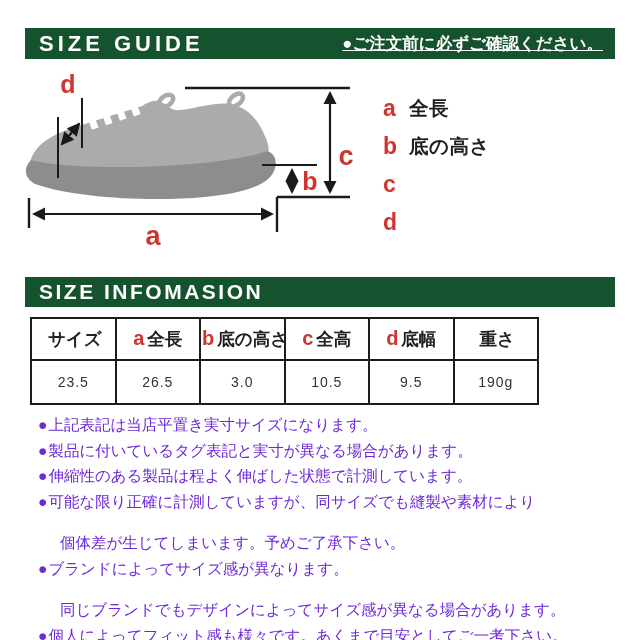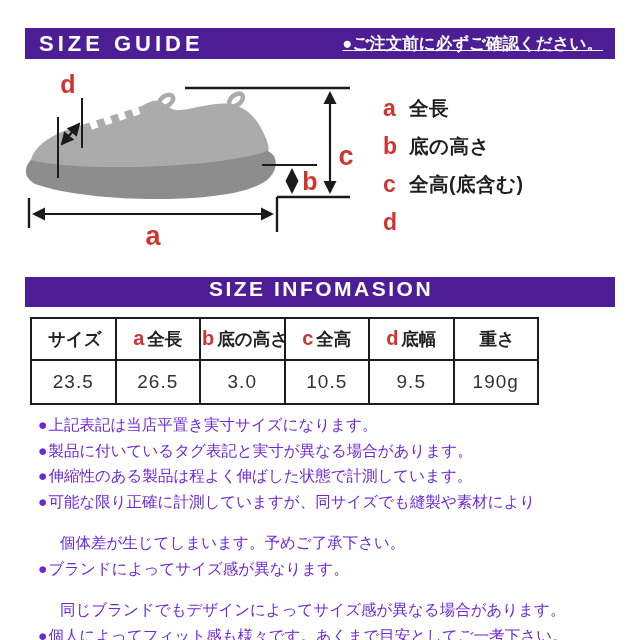--- a/index.html
+++ b/index.html
@@ -2,26 +2,26 @@
 <html><head>
 <meta charset="utf-8">
 <style>
   html,body{margin:0;padding:0;}
   body{
     width:640px;height:640px;position:relative;background:#ffffff;
     font-family:"Liberation Sans","DejaVu Sans",sans-serif;
     overflow:hidden;
   }
   .bar{
-    position:absolute;left:25px;width:590px;background:#4c1d95;color:#ffffff;
+    position:absolute;left:25px;width:590px;background:#14532d;color:#ffffff;
     display:flex;justify-content:space-between;align-items:center;
     box-sizing:border-box;padding:0 12px 0 14px;
   }
   .bar1{top:28px;height:31px;}
-  .bar2{top:277px;height:30px;flex-direction:column;}
+  .bar2{top:277px;height:30px;}
   .bar-title{font-weight:bold;font-size:22px;letter-spacing:4px;white-space:nowrap;}
   .bar2 .bar-title{font-size:21px;letter-spacing:2.5px;}
   .bar-right{font-weight:bold;font-size:16.5px;white-space:nowrap;text-decoration:underline;}
   .diagram{position:absolute;left:20px;top:72px;}
   .legend{
     position:absolute;left:383px;top:89px;margin:0;padding:0;list-style:none;
   }
   .legend li{display:flex;align-items:center;height:38px;}
   .legend .lkey{
     color:#d0342f;font-weight:bold;font-size:23px;width:26px;flex:none;
@@ -31,21 +31,21 @@
   }
   table.size-table{
     position:absolute;left:30px;top:317px;width:509px;
     border-collapse:collapse;table-layout:fixed;
   }
   .size-table th,.size-table td{
     border:2px solid #1c1c1c;text-align:center;vertical-align:middle;
     white-space:nowrap;overflow:hidden;
   }
   .size-table th{height:38px;font-size:17.5px;font-weight:600;color:#222222;}
-  .size-table td{height:40px;font-size:19px;font-weight:500;color:#333333;letter-spacing:1px;}
+  .size-table td{height:40px;font-size:14px;font-weight:500;color:#333333;letter-spacing:1px;}
   .pfx{color:#d0342f;font-weight:bold;font-size:20px;margin-right:3px;}
   .notes{
     position:absolute;left:38px;top:412px;width:585px;
     font-size:15.5px;line-height:25.5px;color:#6d28d9;font-weight:500;
   }
   .note-line{white-space:nowrap;}
   .note-line.cont{padding-left:22px;margin-top:16px;}
   .bullet{margin-right:1px;}
 </style>
 </head>
@@ -111,21 +111,20 @@
   <li>
     <span class="lkey">a</span>
     <span class="ltext">全長</span>
   </li>
   <li>
     <span class="lkey">b</span>
     <span class="ltext">底の高さ</span>
   </li>
   <li>
     <span class="lkey">c</span>
-    <span class="ltext">全高(底含む)</span>
   </li>
   <li>
     <span class="lkey">d</span>
   </li>
 </ul>
 
 <header class="bar bar2">
   <span class="bar-title">SIZE INFOMASION</span>
 </header>
 

